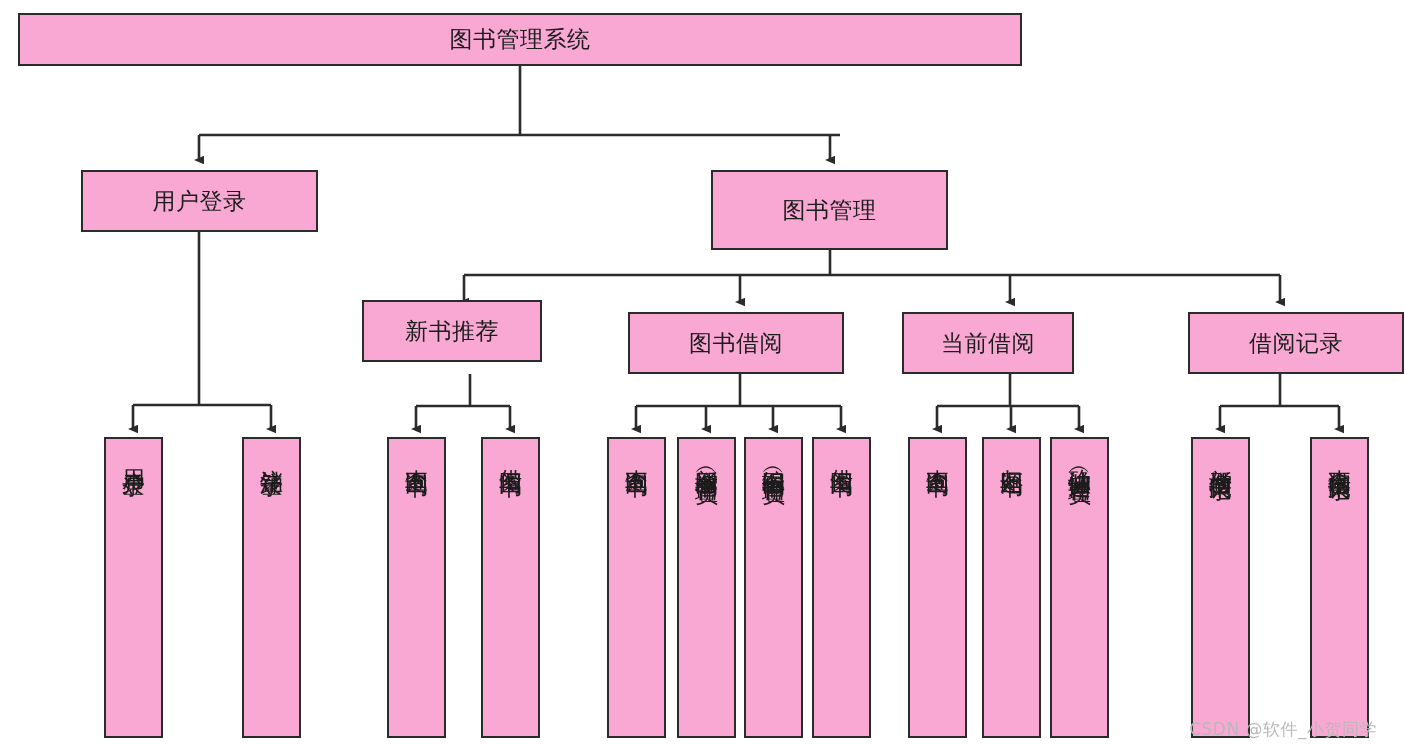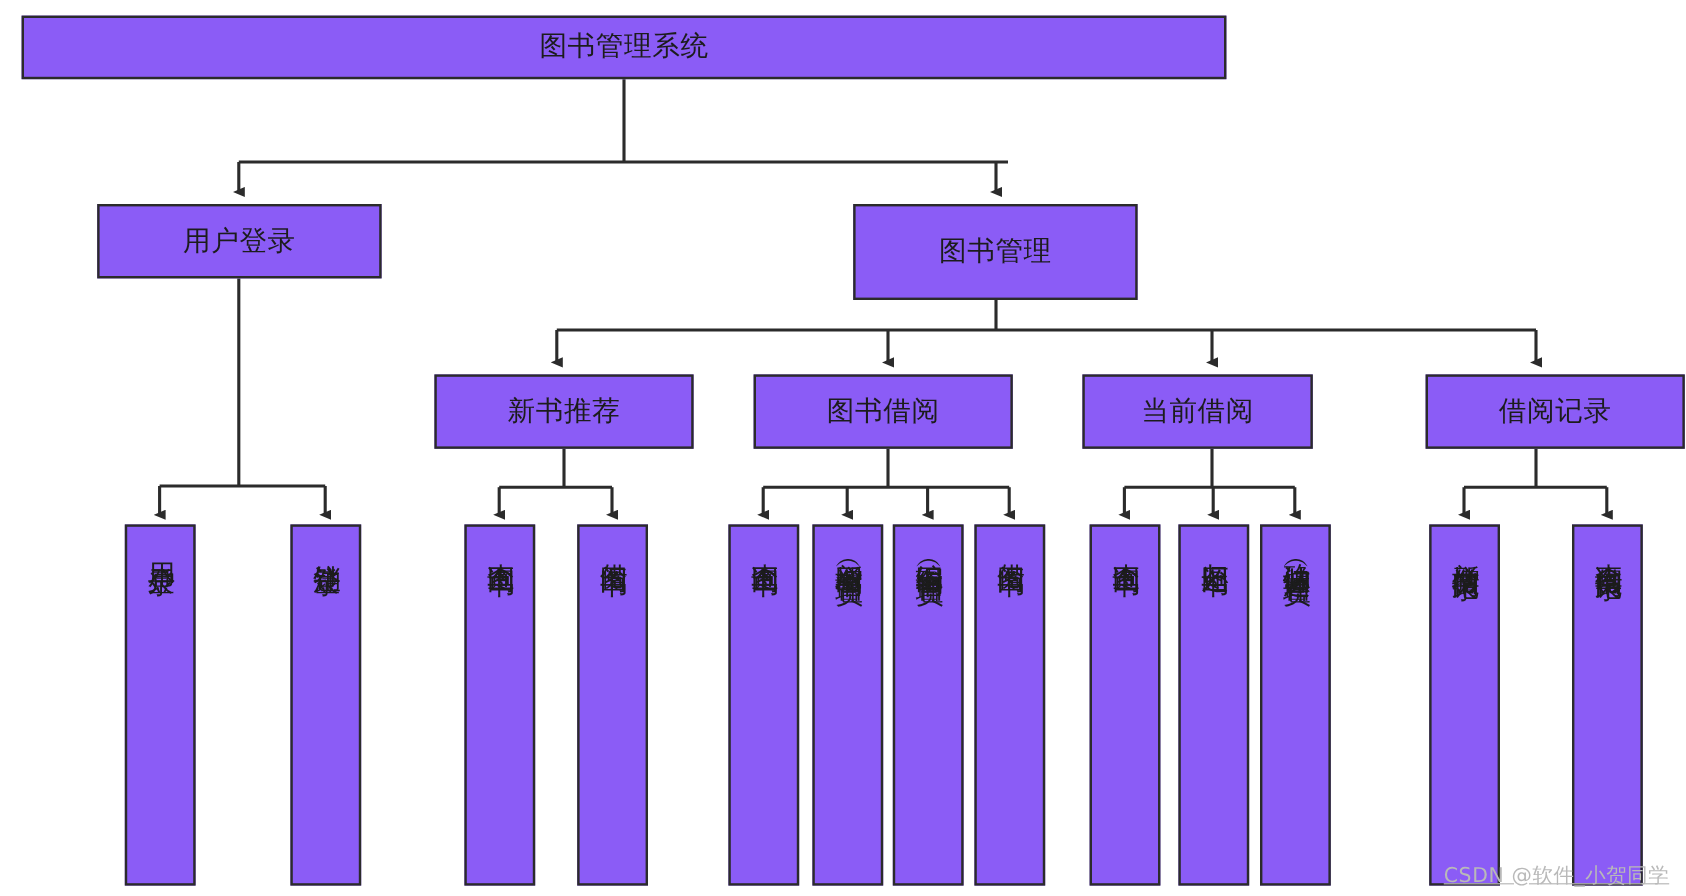--- a/index.html
+++ b/index.html
@@ -22,21 +22,21 @@
     position: absolute;
     left: 0;
     top: 0;
     width: 1405px;
     height: 747px;
     pointer-events: none;
   }
   .node {
     position: absolute;
     box-sizing: border-box;
-    background: #8b5cf6;
+    background: #f9a8d4;
     border: 2px solid #2b2b2b;
     display: flex;
     align-items: center;
     justify-content: center;
     color: #1c1c1c;
   }
   .node-label {
     display: block;
     white-space: nowrap;
     line-height: 1.08;
@@ -56,28 +56,27 @@
   .node.vertical .node-label {
     writing-mode: vertical-rl;
     text-orientation: upright;
     font-size: 23px;
     line-height: 1.18;
     letter-spacing: 2px;
     white-space: nowrap;
   }
   #watermark {
     position: absolute;
-    right: 14px;
+    right: 28px;
     bottom: 6px;
     font-size: 17px;
     color: #b9b9b9;
     letter-spacing: 0.5px;
     white-space: nowrap;
     user-select: none;
-    text-decoration: underline;
   }
 </style>
 </head>
 <body>
 
 <div id="diagram-root">
 
   <svg id="edge-layer" viewBox="0 0 1405 747" width="1405" height="747" xmlns="http://www.w3.org/2000/svg">
     <defs>
       <marker id="arrow" markerWidth="10" markerHeight="10" refX="4.2" refY="5" orient="auto" markerUnits="userSpaceOnUse">
@@ -133,29 +132,29 @@
   </div>
 
   <div class="node horizontal" style="left:81px; top:170px; width:237px; height:62px;">
     <span class="node-label">用户登录</span>
   </div>
 
   <div class="node horizontal" style="left:711px; top:170px; width:237px; height:80px;">
     <span class="node-label">图书管理</span>
   </div>
 
-  <div class="node horizontal" style="left:362px; top:312px; width:216px; height:62px;">
+  <div class="node horizontal" style="left:362px; top:300px; width:180px; height:62px;">
     <span class="node-label">新书推荐</span>
   </div>
 
   <div class="node horizontal" style="left:628px; top:312px; width:216px; height:62px;">
     <span class="node-label">图书借阅</span>
   </div>
 
-  <div class="node horizontal" style="left:902px; top:312px; width:192px; height:62px;">
+  <div class="node horizontal" style="left:902px; top:312px; width:172px; height:62px;">
     <span class="node-label">当前借阅</span>
   </div>
 
   <div class="node horizontal" style="left:1172px; top:312px; width:216px; height:62px;margin-left:16px;">
     <span class="node-label">借阅记录</span>
   </div>
 
   <div class="node vertical" style="left:104px; top:437px; width:59px; height:301px;">
     <span class="node-label">用户登录</span>
   </div>

